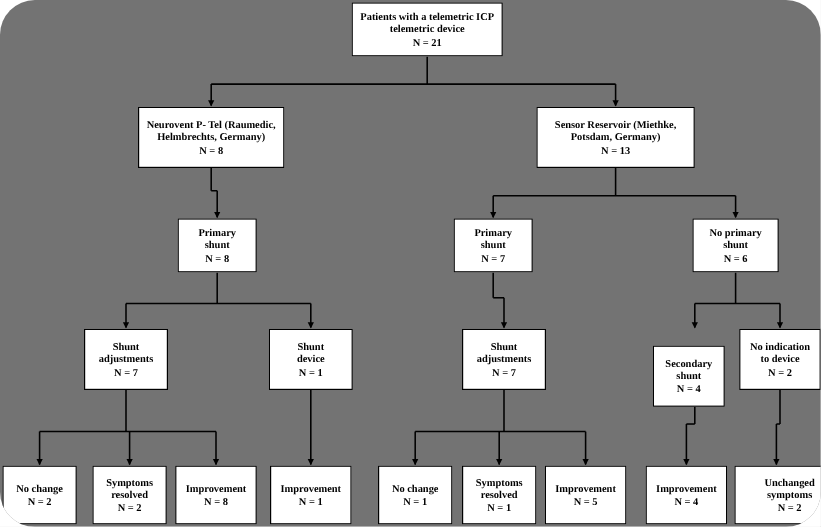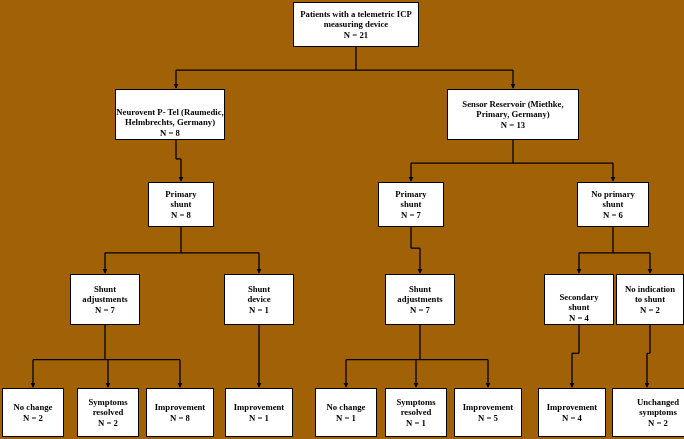--- a/index.html
+++ b/index.html
@@ -4,23 +4,24 @@
 <style>
   html, body {
     margin: 0;
     padding: 0;
     background: #ffffff;
   }
   #chart-root {
     position: relative;
     width: 684px;
     height: 439px;
-    background: #a16207;
+    background: #737373;
     font-family: "Liberation Serif", "DejaVu Serif", serif;
     overflow: hidden;
+    border-radius: 29px;
   }
   #flow-svg {
     position: absolute;
     left: 0;
     top: 0;
     width: 684px;
     height: 439px;
   }
   .node-box {
     position: absolute;
@@ -89,31 +90,31 @@
       <line x1="579" y1="325" x2="579" y2="353.35" stroke="#000000" stroke-width="1.3"></line>
       <line x1="579" y1="353.35" x2="572" y2="353.35" stroke="#000000" stroke-width="1.3"></line>
       <line x1="572" y1="353.35" x2="572" y2="387" stroke="#000000" stroke-width="1.3" marker-end="url(#arrowhead)"></line>
       <line x1="650" y1="325" x2="650" y2="353.35" stroke="#000000" stroke-width="1.3"></line>
       <line x1="650" y1="353.35" x2="647" y2="353.35" stroke="#000000" stroke-width="1.3"></line>
       <line x1="647" y1="353.35" x2="647" y2="387" stroke="#000000" stroke-width="1.3" marker-end="url(#arrowhead)"></line>
     </svg>
   <div id="node-layer">
       <div class="node-box" style="left: 293px; top: 2px; width: 126px; height: 45px;">
         <span class="node-line">Patients with a telemetric ICP</span>
-        <span class="node-line">measuring device</span>
+        <span class="node-line">telemetric device</span>
         <span class="node-line">N = 21</span>
       </div>
-      <div class="node-box" style="left: 115px; top: 89px; width: 110px; height: 51px; justify-content: flex-end;">
+      <div class="node-box" style="left: 115px; top: 89px; width: 122px; height: 51px;">
         <span class="node-line">Neurovent P- Tel (Raumedic,</span>
         <span class="node-line">Helmbrechts, Germany)</span>
         <span class="node-line">N = 8</span>
       </div>
       <div class="node-box" style="left: 447px; top: 89px; width: 132px; height: 51px;">
         <span class="node-line">Sensor Reservoir (Miethke,</span>
-        <span class="node-line">Primary, Germany)</span>
+        <span class="node-line">Potsdam, Germany)</span>
         <span class="node-line">N = 13</span>
       </div>
       <div class="node-box" style="left: 148px; top: 182px; width: 66px; height: 45px;">
         <span class="node-line">Primary</span>
         <span class="node-line">shunt</span>
         <span class="node-line">N = 8</span>
       </div>
       <div class="node-box" style="left: 378px; top: 182px; width: 66px; height: 45px;">
         <span class="node-line">Primary</span>
         <span class="node-line">shunt</span>
@@ -132,28 +133,28 @@
       <div class="node-box" style="left: 224px; top: 274px; width: 70px; height: 51px;">
         <span class="node-line">Shunt</span>
         <span class="node-line">device</span>
         <span class="node-line">N = 1</span>
       </div>
       <div class="node-box" style="left: 385px; top: 274px; width: 70px; height: 51px;">
         <span class="node-line">Shunt</span>
         <span class="node-line">adjustments</span>
         <span class="node-line">N = 7</span>
       </div>
-      <div class="node-box" style="left: 544px; top: 274px; width: 70px; height: 51px; justify-content: flex-end;">
+      <div class="node-box" style="left: 544px; top: 288px; width: 60px; height: 51px;">
         <span class="node-line">Secondary</span>
         <span class="node-line">shunt</span>
         <span class="node-line">N = 4</span>
       </div>
       <div class="node-box" style="left: 616px; top: 274px; width: 68px; height: 51px;">
         <span class="node-line">No indication</span>
-        <span class="node-line">to shunt</span>
+        <span class="node-line">to device</span>
         <span class="node-line">N = 2</span>
       </div>
       <div class="node-box" style="left: 2px; top: 388px; width: 62px; height: 49px;">
         <span class="node-line">No change</span>
         <span class="node-line">N = 2</span>
       </div>
       <div class="node-box" style="left: 77px; top: 388px; width: 62px; height: 49px;">
         <span class="node-line">Symptoms</span>
         <span class="node-line">resolved</span>
         <span class="node-line">N = 2</span>

